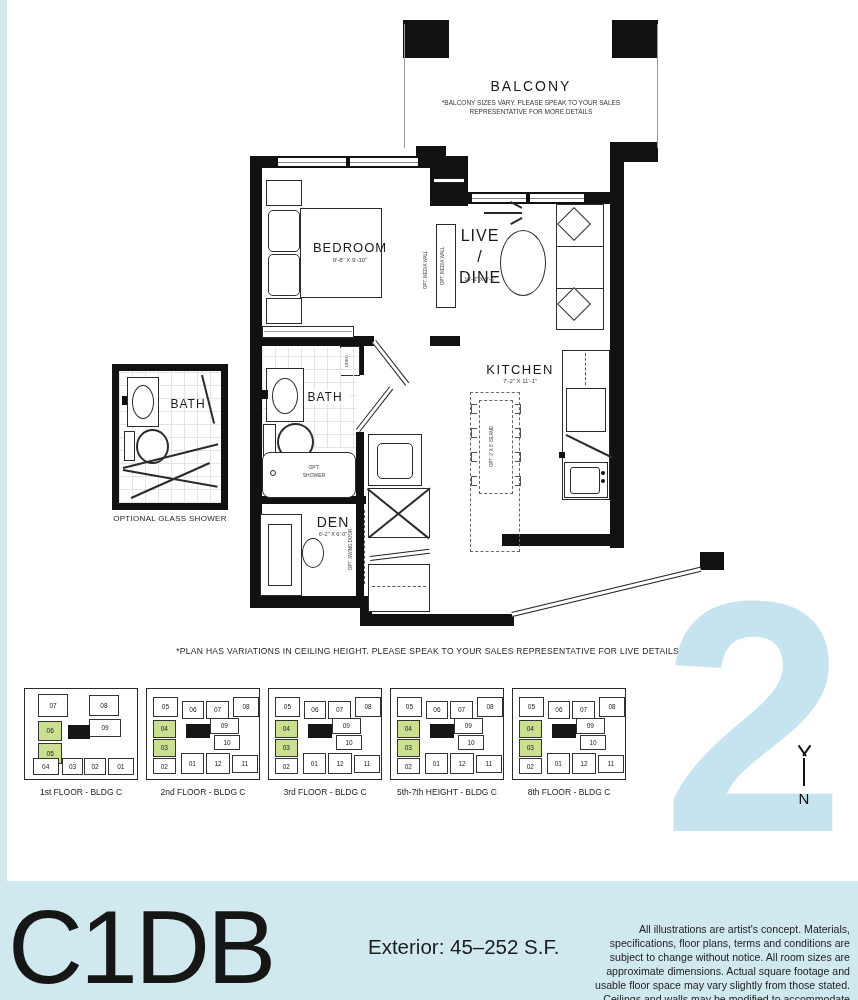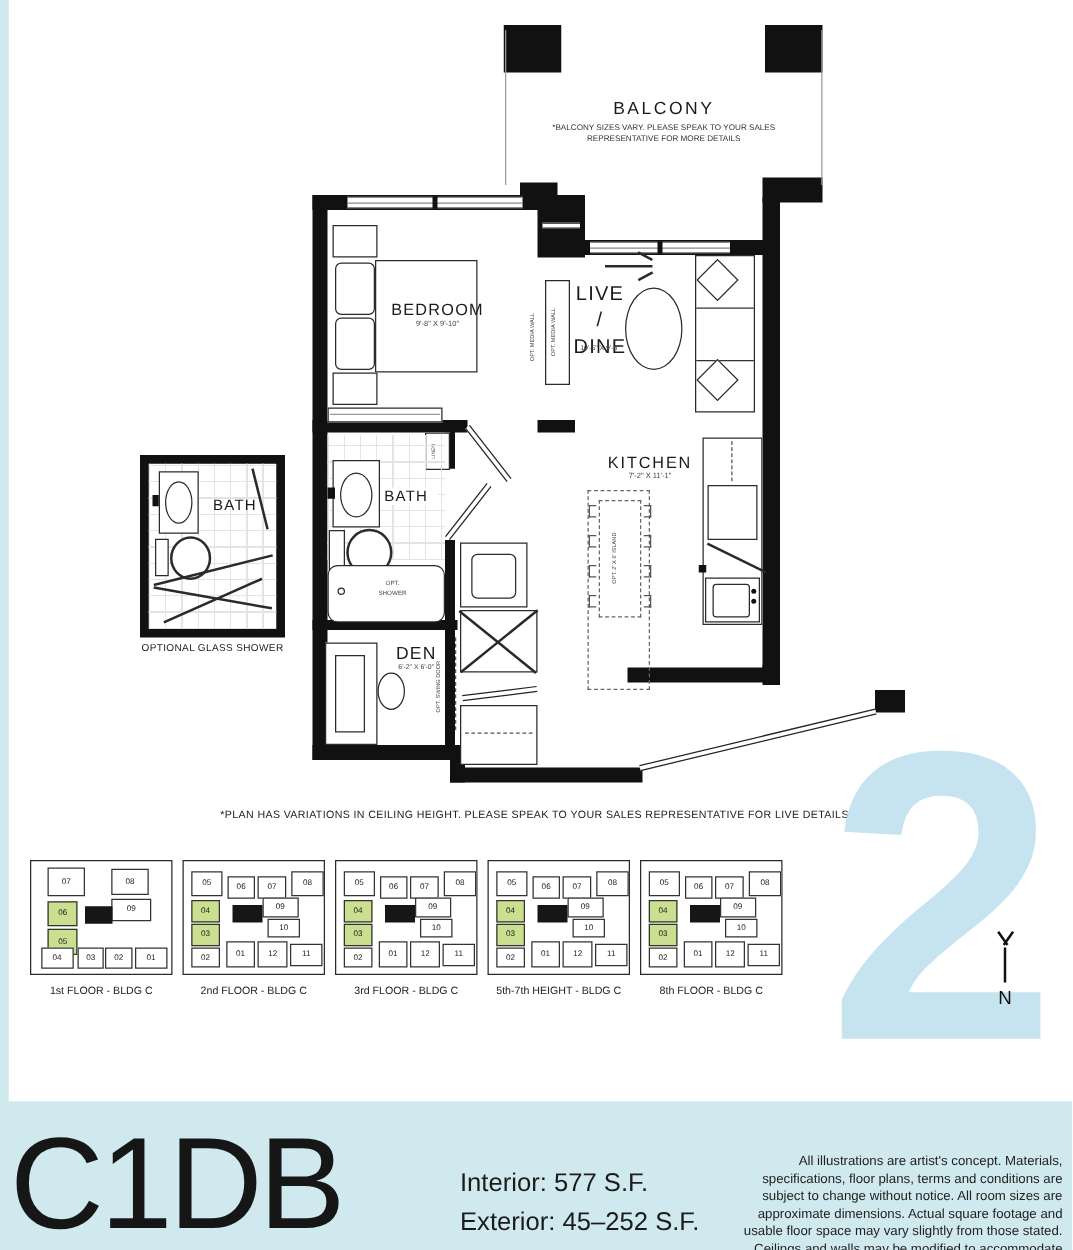--- a/index.html
+++ b/index.html
@@ -274,20 +274,19 @@
   <div class="abs" style="left:784px;top:744px;width:40px;height:62px;z-index:2">
     <div class="ln" style="left:19px;top:14px;width:2px;height:28px;background:#111"></div>
     <div class="ln" style="left:9px;top:11px;width:13px;height:2px;background:#111;transform:rotate(55deg);transform-origin:right center"></div>
     <div class="ln" style="left:19px;top:11px;width:13px;height:2px;background:#111;transform:rotate(-55deg);transform-origin:left center"></div>
     <div class="lbl" style="left:0;top:46px;width:40px;font-size:15px;color:#111">N</div>
   </div>
 
   <div class="band">
     <div class="abs" style="left:8px;top:14px;font-size:104px;letter-spacing:-3px;color:#161616;line-height:1">C1DB</div>
     <div class="abs" style="left:368px;top:50px;font-size:20.5px;line-height:1.52;color:#1b1b1b">
-      <div>Interior: 577 S.F.</div>
       <div>Exterior: 45–252 S.F.</div>
     </div>
     <div class="abs" style="left:590px;top:42px;width:260px;font-size:10.6px;line-height:1.32;text-align:right;color:#222">All illustrations are artist's concept. Materials, specifications, floor plans, terms and conditions are subject to change without notice. All room sizes are approximate dimensions. Actual square footage and usable floor space may vary slightly from those stated. Ceilings and walls may be modified to accommodate the mechanical and electrical systems. The unit shown may be the reverse of the unit built. E. &amp; O.E.</div>
   </div>
 
   <div class="edge"></div>
 </div>
 
 </body></html>

